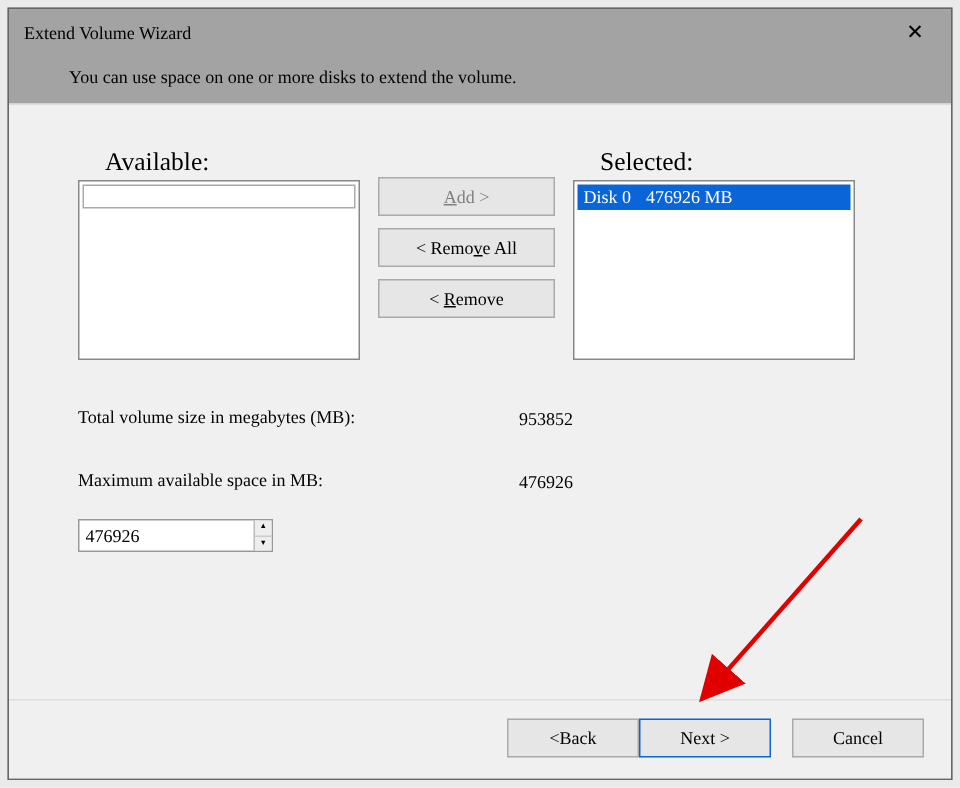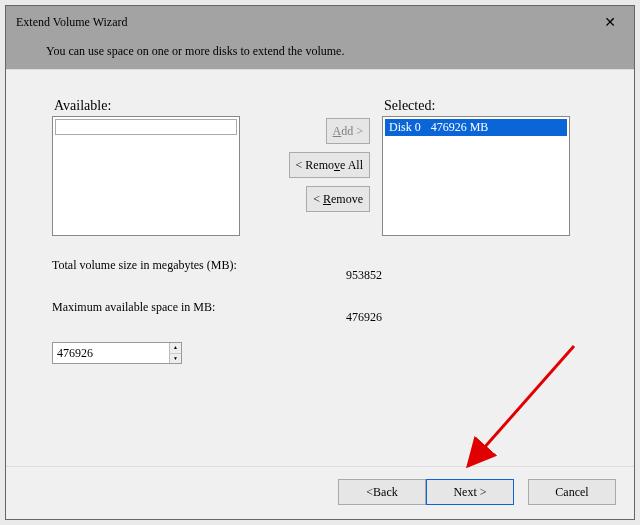--- a/index.html
+++ b/index.html
@@ -43,57 +43,57 @@
     padding:28px 46px 10px 46px;
     box-sizing:border-box;
     position:relative;
   }
   .lists{
     display:flex;gap:12px;
   }
   .col{
     display:flex;flex-direction:column;
   }
-  .lbl{font-size:14px;margin:0 0 2px 2px;}
+  .lbl{font-size:17px;margin:0 0 2px 18px;}
   .listbox{
     width:188px;height:120px;
     background:#fff;border:1px solid #888;
     box-sizing:border-box;
     padding:2px;
   }
   .inner-empty{
     width:100%;height:16px;border:1px solid #aaa;box-sizing:border-box;
   }
   .sel-item{
     background:#0a66d8;color:#fff;
     padding:1px 4px;font-size:12px;
     display:flex;gap:10px;
   }
   .btncol{
     width:118px;
     padding-top:20px;
-    display:flex;flex-direction:column;gap:8px;align-items:flex-end;
+    display:flex;flex-direction:column;gap:8px;
   }
   .btn{
     height:26px;
     border:1px solid #aaa;
     background:#e6e6e6;
     font:inherit;font-size:12px;
     box-sizing:border-box;
     cursor:default;
     display:flex;align-items:center;justify-content:center;
   }
   .btn.disabled{color:#808080;}
   .btn .u{text-decoration:underline;}
   .fields{
     margin-top:22px;
     display:flex;flex-direction:column;gap:10px;
   }
   .frow{
-    display:flex;align-items:flex-start;gap:18px;
+    display:flex;align-items:center;gap:18px;
   }
   .flabel{width:276px;font-size:12px;}
   .fvalue{
     width:130px;height:22px;border:none;background:transparent;
     font:inherit;font-size:12px;margin-top:10px;
   }
   .spinwrap{
     display:flex;align-items:center;
     border:1px solid #999;background:#fff;
     width:130px;height:22px;box-sizing:border-box;

